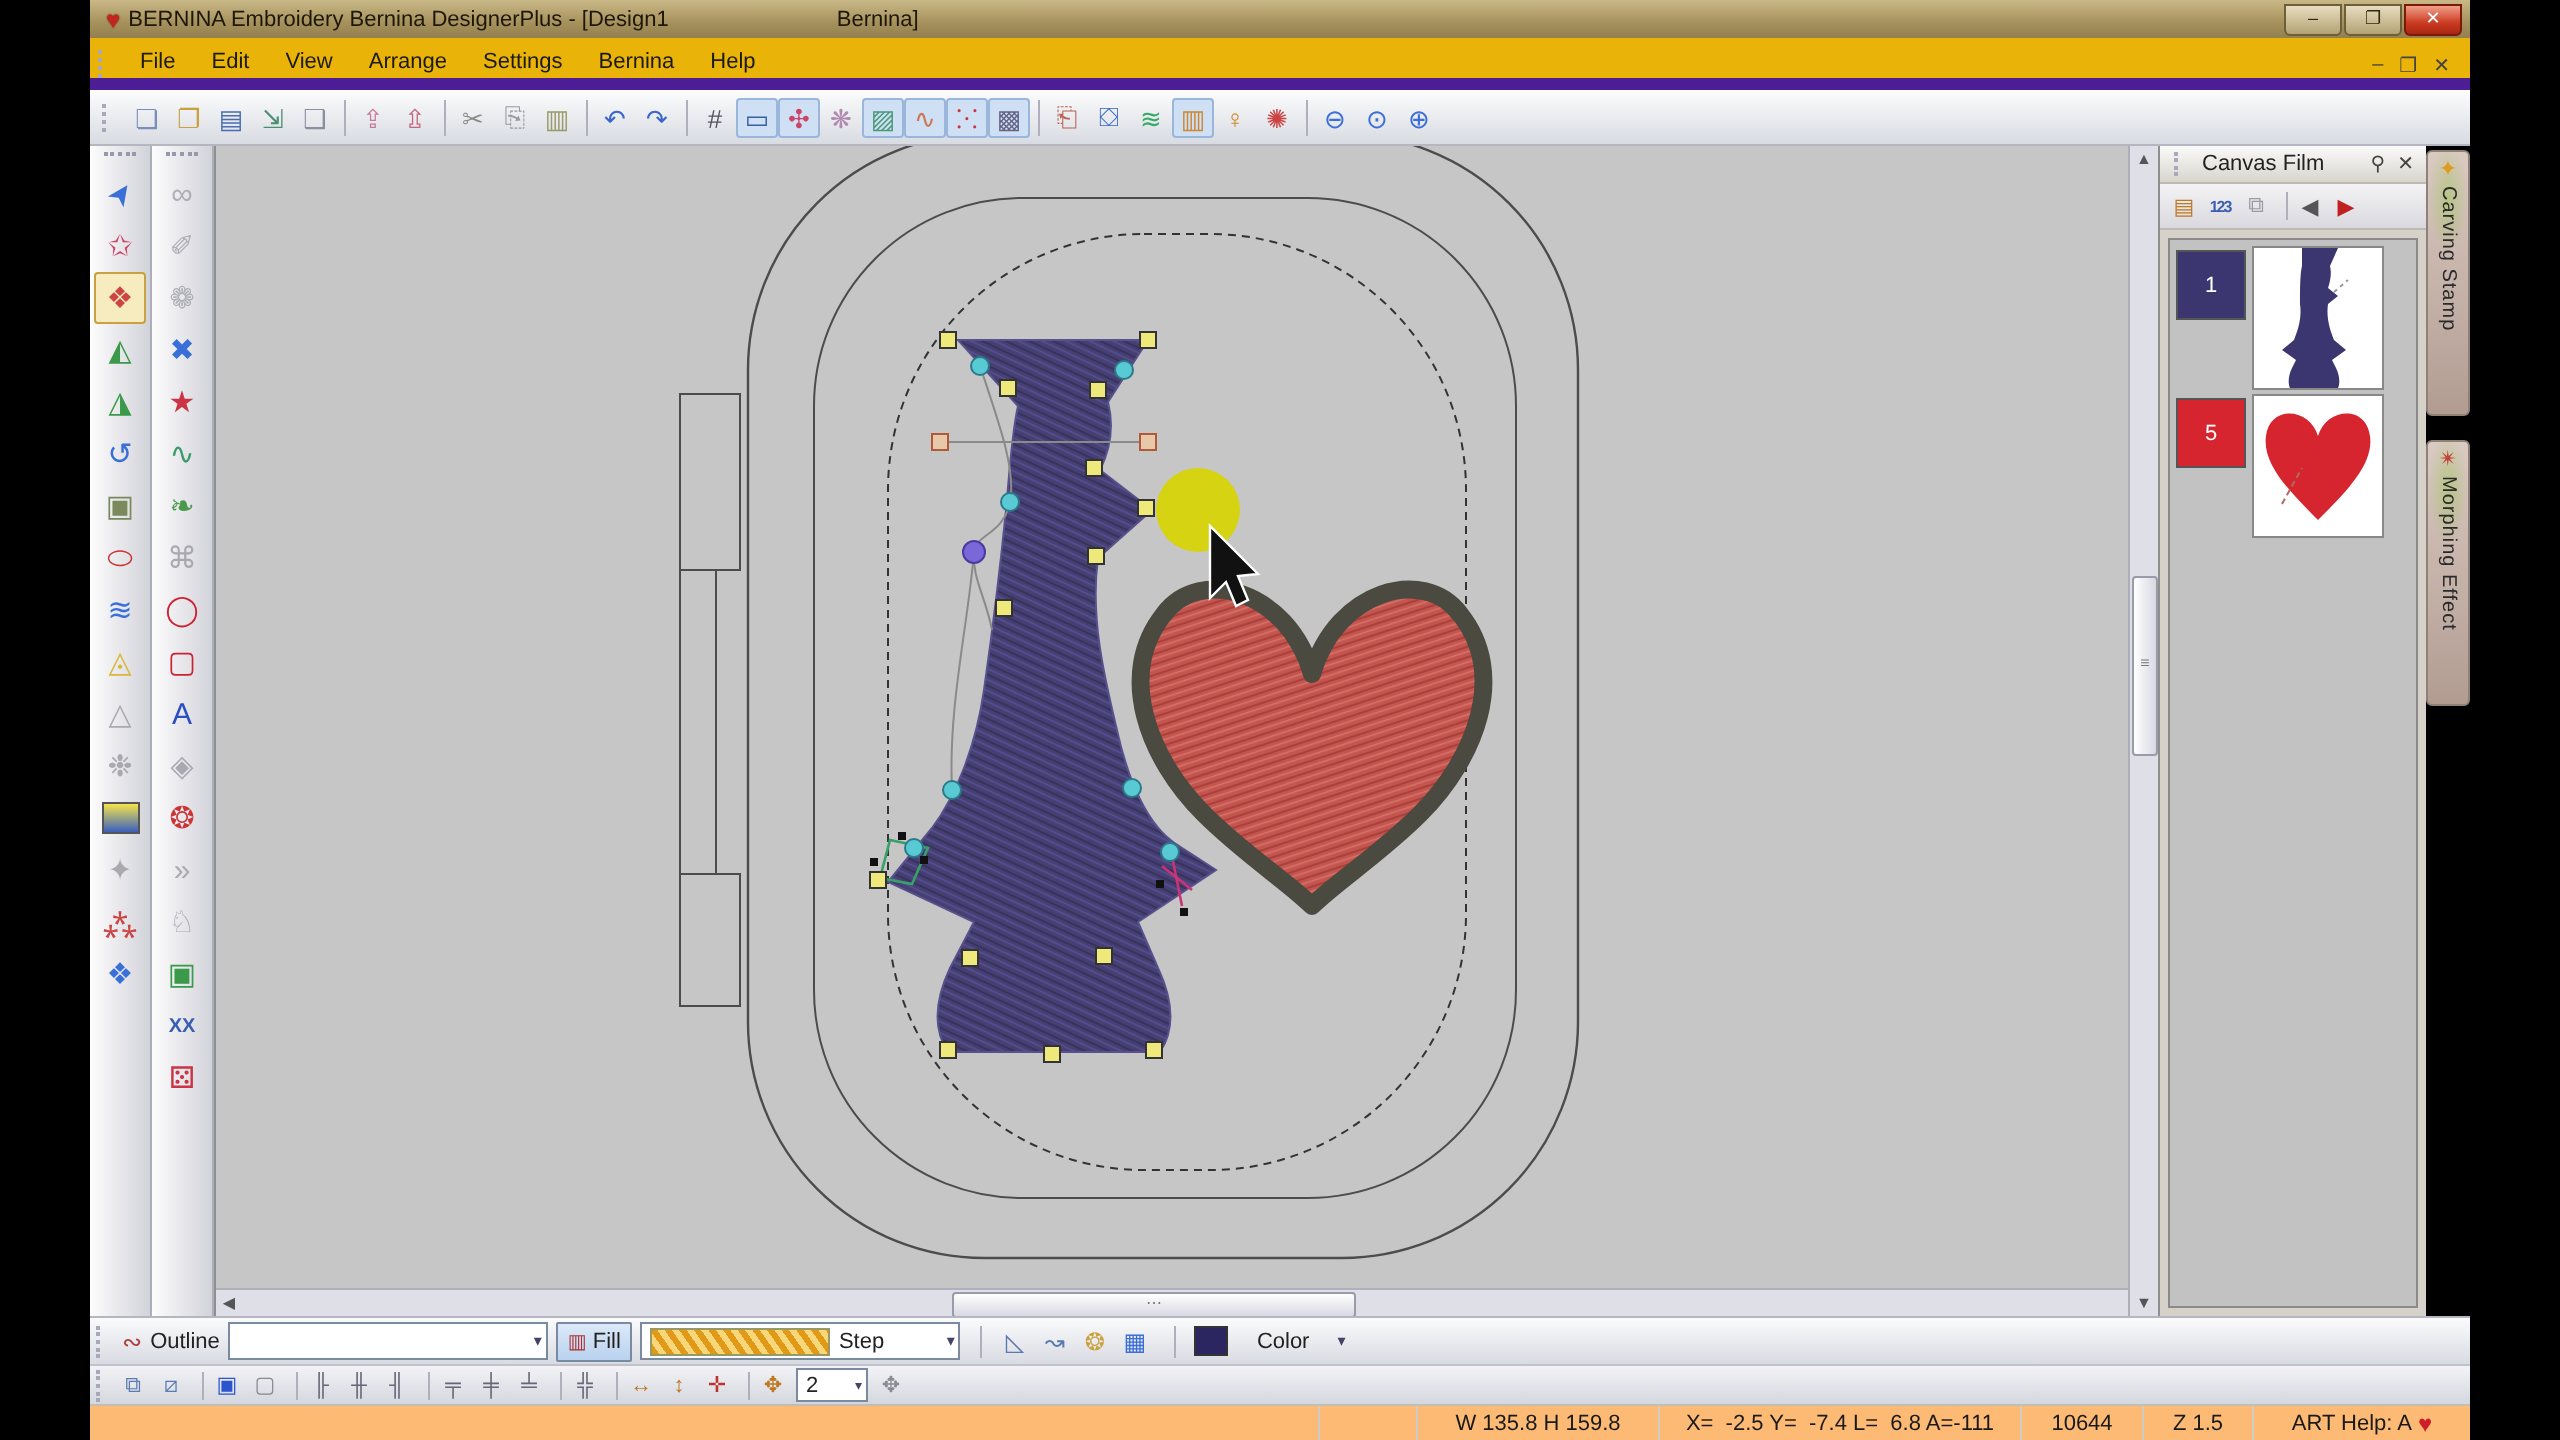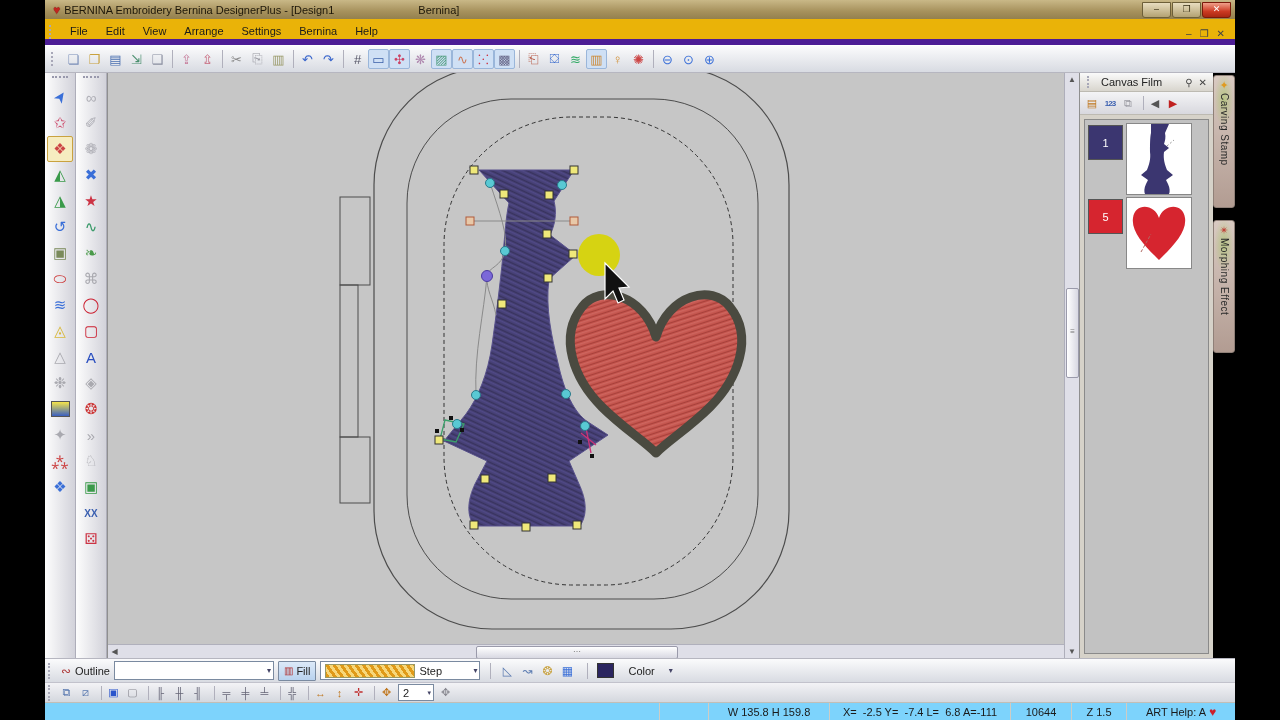--- a/index.html
+++ b/index.html
@@ -112,21 +112,21 @@
   .color-swatch{width:15px;height:13px;border:1px solid #333}
   
   .arrange{height:19px;background:linear-gradient(#f3f3f6,#d4d7de);border-top:1px solid #c2c2cc;
            display:flex;align-items:center;padding-left:3px}
   .ai{width:19px;height:16px;display:inline-flex;align-items:center;justify-content:center;font-size:11px}
   .asep{width:4px;height:14px;border-right:1px solid #b0b0bc;margin:0 2px}
   .spinbox{width:30px;height:15px;border:1px solid #7a8aa0;background:#fff;display:flex;
            align-items:center;padding-left:4px;margin:0 2px}
   .spinbox .arr{margin-left:auto;font-size:7px;color:#446;padding-right:2px}
   
-  .statusbar{height:17px;background:#7dd3fc;border-top:1px solid #c2beb6;display:flex;
+  .statusbar{height:17px;background:#fdba74;border-top:1px solid #c2beb6;display:flex;
              align-items:stretch;font-size:11px;color:#1a1a1a}
   .sb-cell{border-left:1px solid #cfccc4;display:flex;align-items:center;justify-content:center;
            white-space:pre;padding:0 4px}
   .sb-spacer{flex:1}
   .sb-heart{color:#cc1f2a;margin-left:3px;font-size:12px}
 </style>
 </head>
 <body>
 
 <div class="app">

